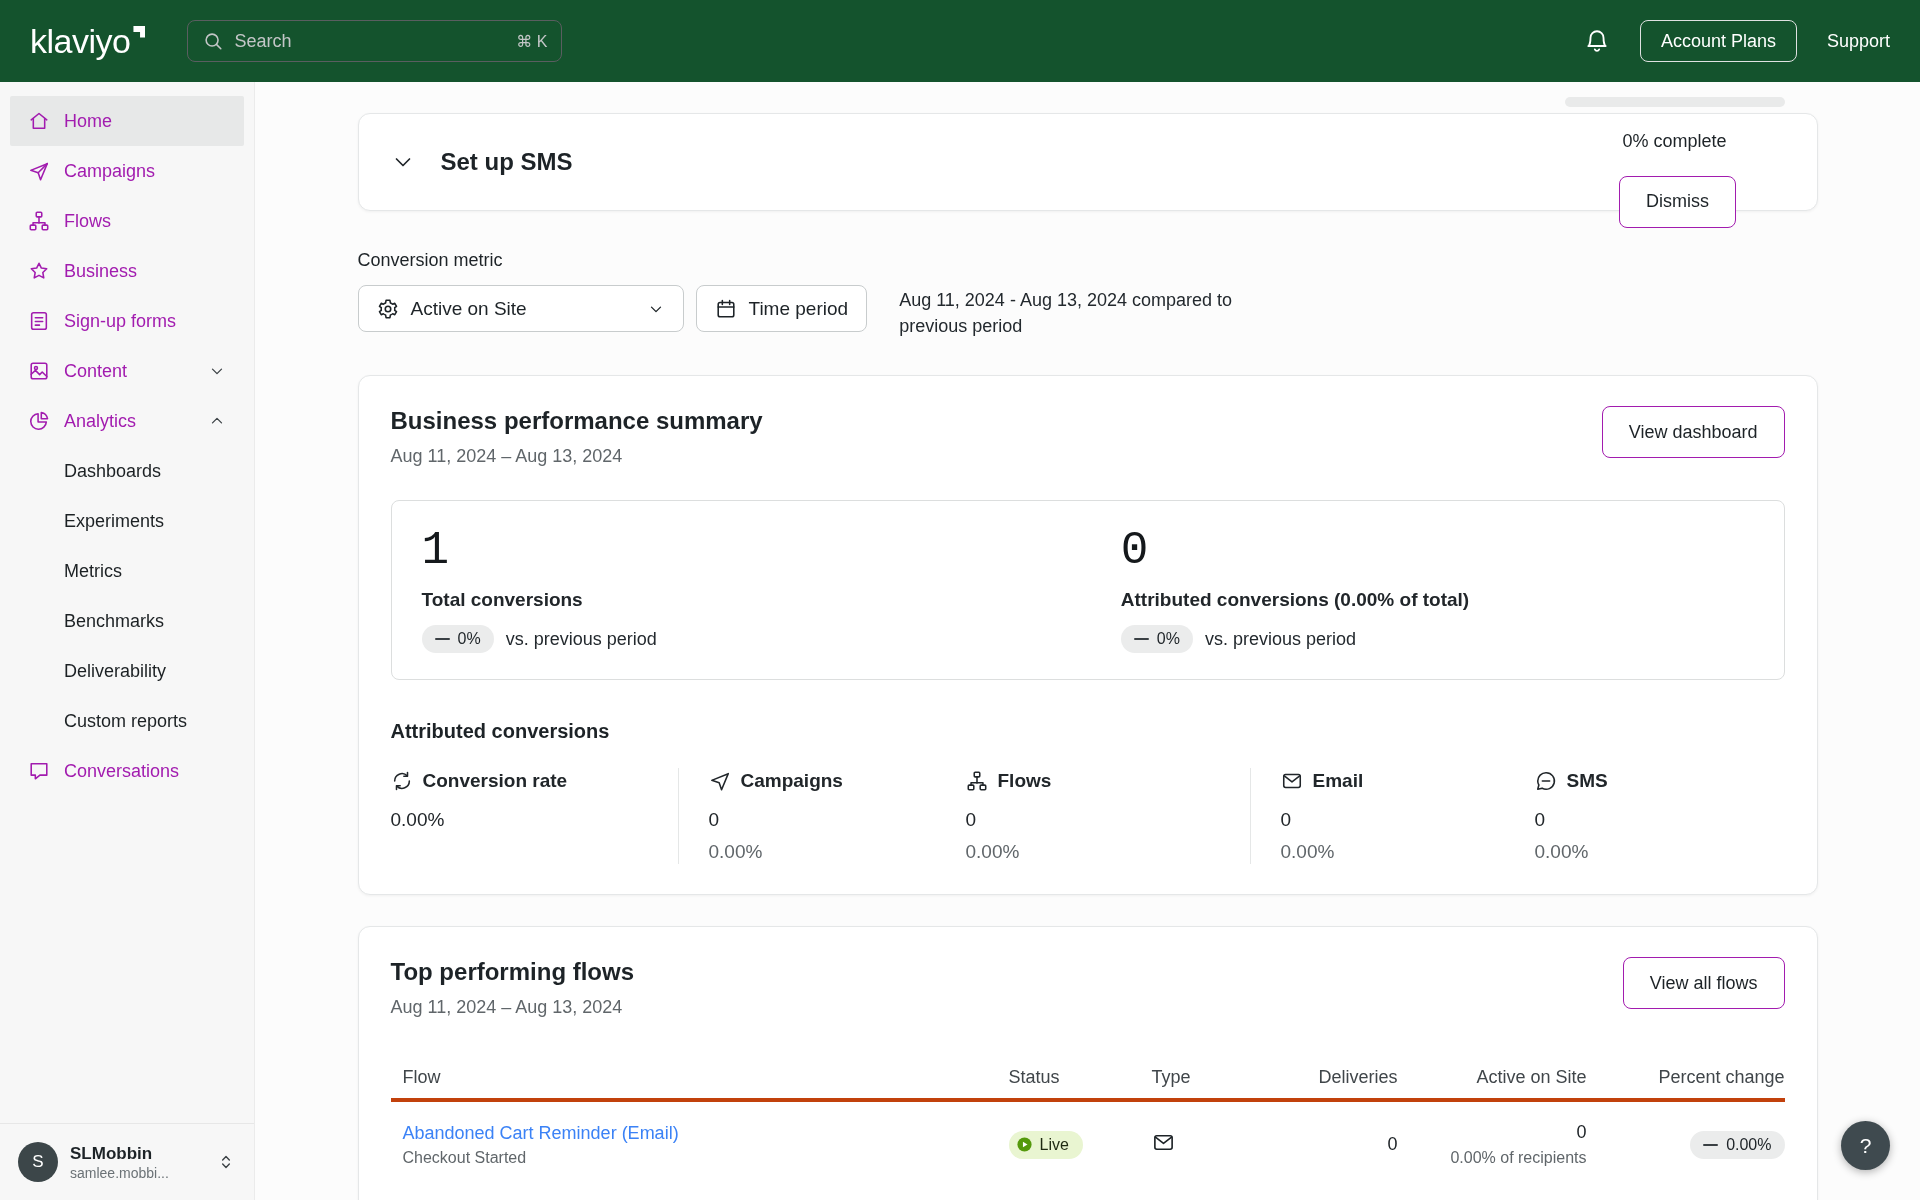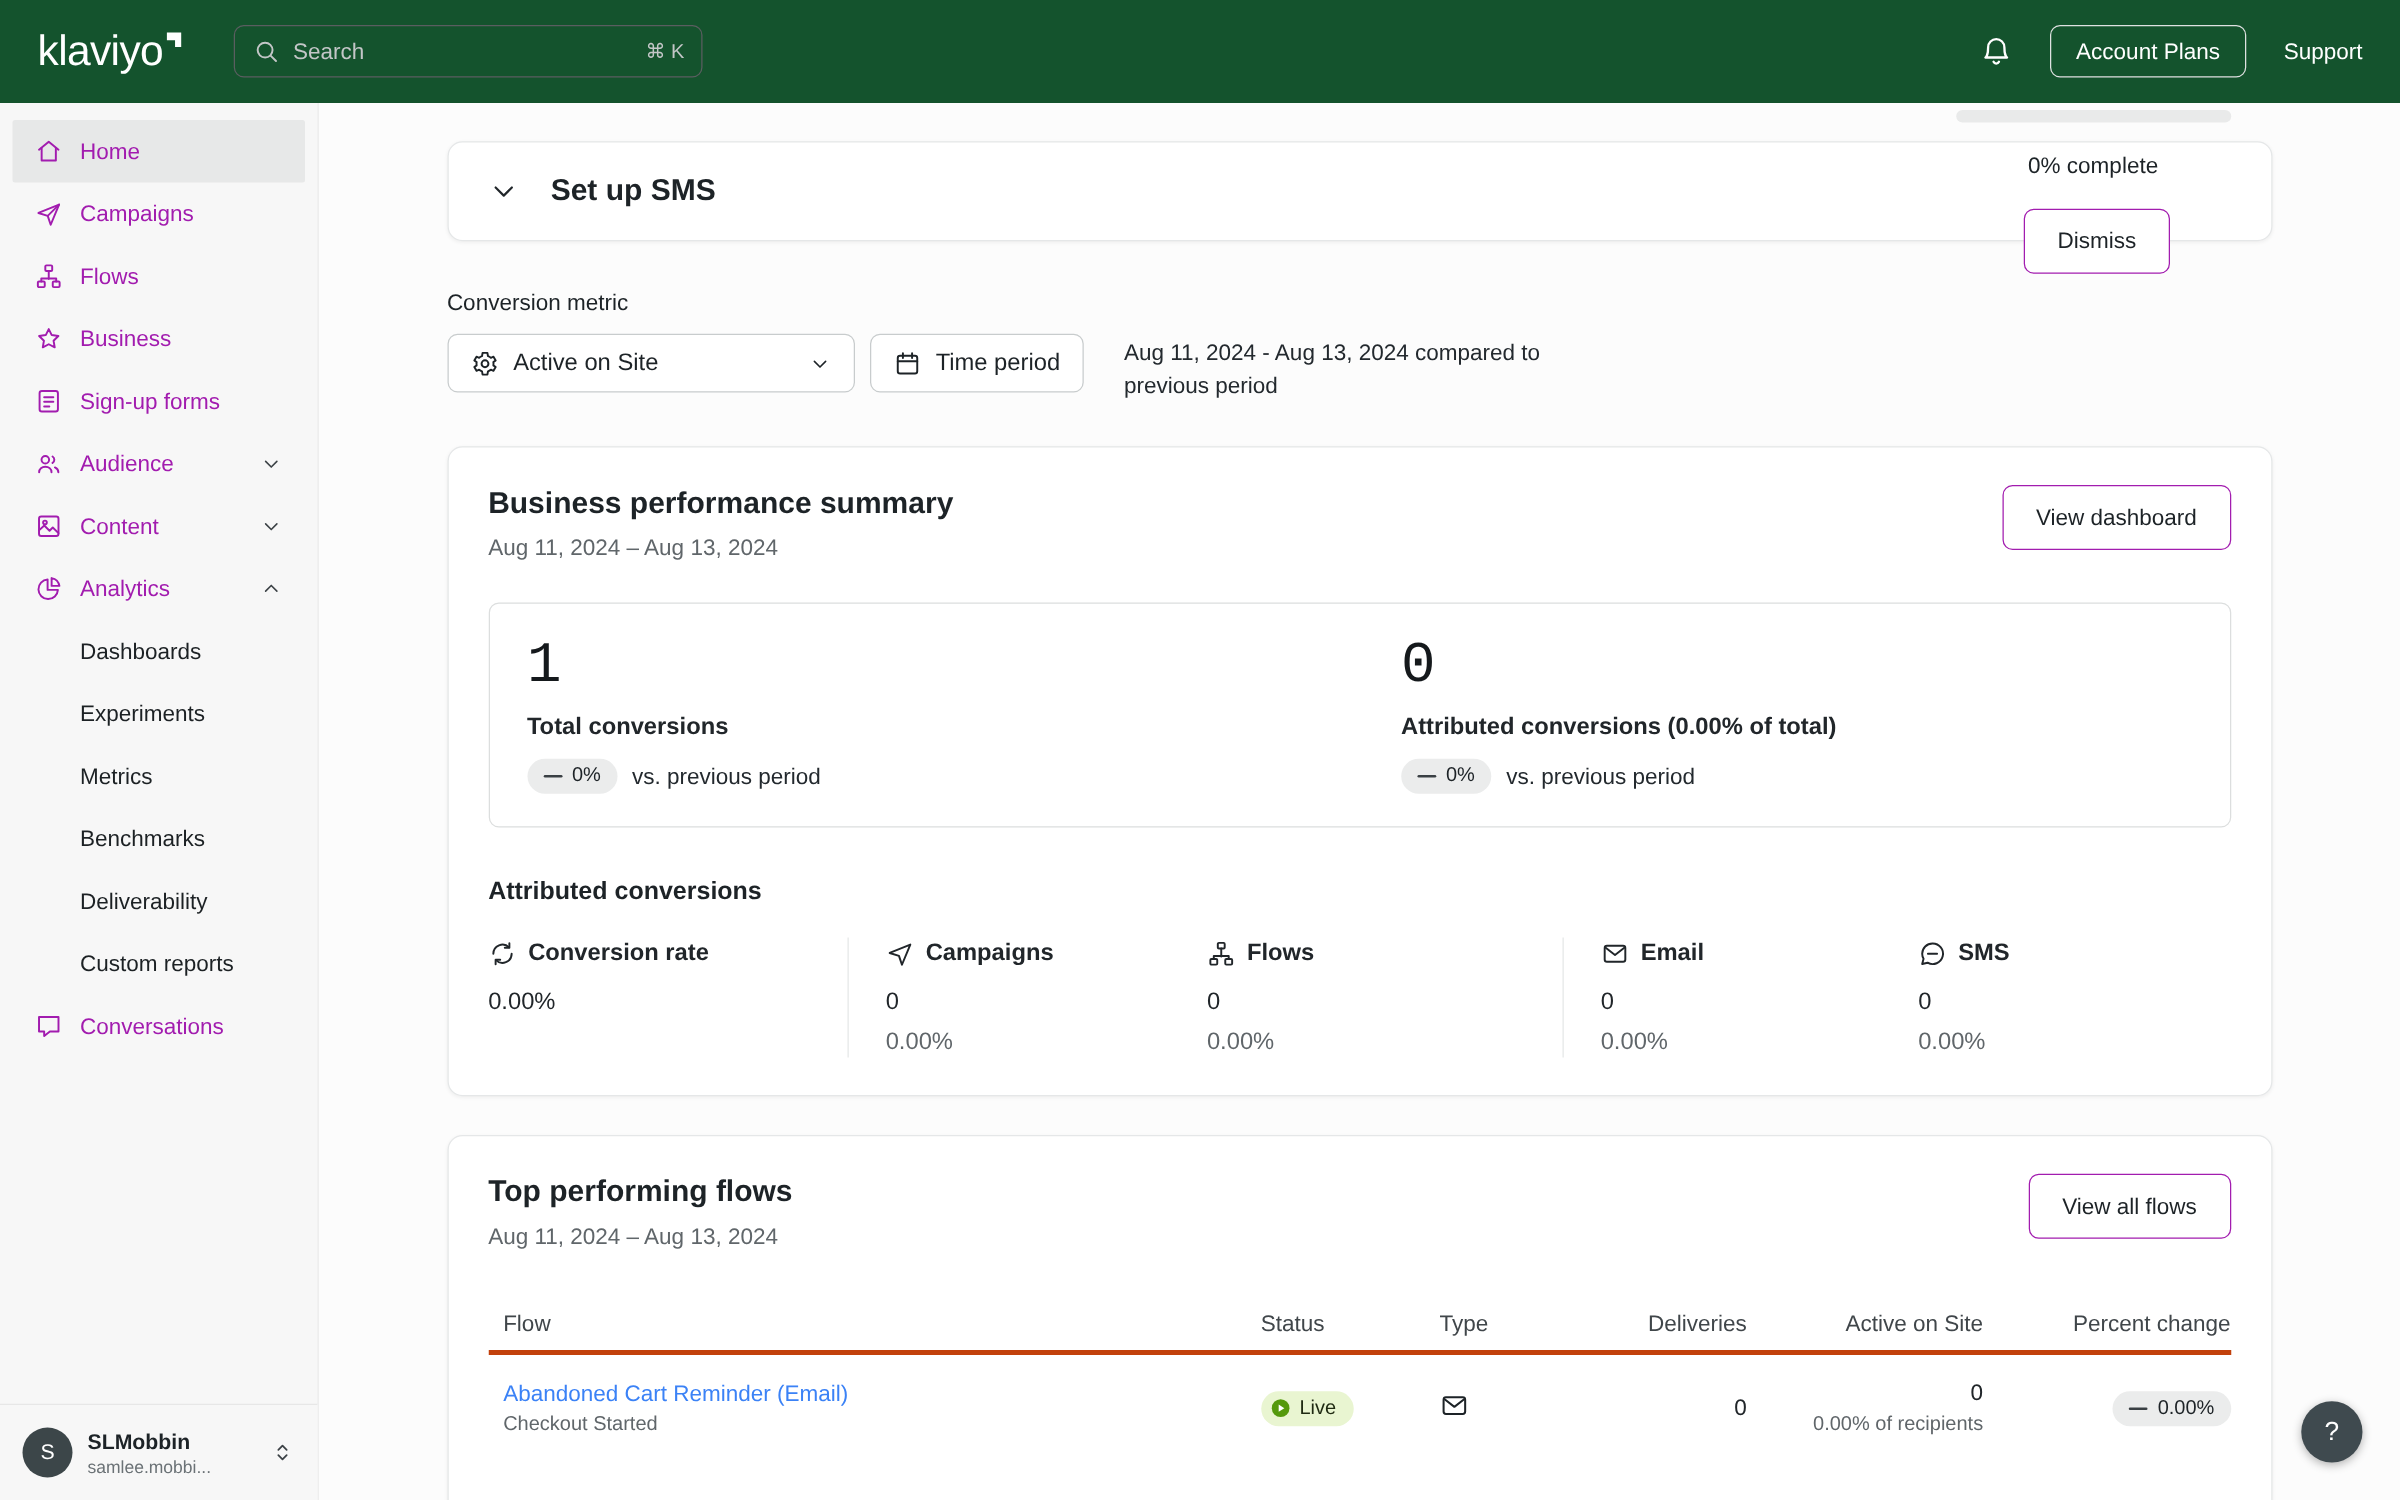--- a/index.html
+++ b/index.html
@@ -64,21 +64,21 @@
   .user-mail { font-size:14px; color:#6b7276; line-height:18px; }
   .user-switch { margin-left:auto; color:#3c4246; }
 
   
   .main { position:absolute; top:82px; left:255px; width:1665px; padding:31px 0 0 0; }
   .content { width:1460px; margin:0 auto; }
   .card {
     background:#fff; border:1px solid #e5e7e8; border-radius:12px;
     box-shadow:0 1px 3px rgba(0,0,0,0.05);
   }
-  .banner { height:80px; display:flex; align-items:center; padding:0 32px; }
+  .banner { height:98px; display:flex; align-items:center; padding:0 32px; }
   .chev-btn { background:none; border:none; cursor:pointer; color:#21262a; display:flex; margin-right:26px; }
   .banner h2 { font-size:24px; font-weight:700; }
   .banner-right { margin-left:auto; display:flex; align-items:center; gap:24px;flex-direction:column; }
   .progress { width:220px; height:10px; border-radius:5px; background:#e9eaea; overflow:hidden; }
   .progress .fill { height:100%; width:0%; background:#21262a; border-radius:5px; }
   .pct-complete { font-size:18px; color:#1d2327; }
   .btn {
     height:52px; padding:0 26px; background:#fff; border:1px solid #a21caf; border-radius:8px;
     font-size:18px; font-weight:500; color:#1d2327; font-family:inherit; cursor:pointer; white-space:nowrap;
   }
@@ -205,32 +205,20 @@
       <path d="M12 3.6l2.6 5.2 5.8.8-4.2 4.1 1 5.8L12 16.8l-5.2 2.7 1-5.8-4.2-4.1 5.8-.8z"></path>
     </svg>
     <span>Business</span>
   </div>
   <div class="nav-item">
     <svg class="ic" width="22" height="22" viewBox="0 0 24 24">
       <rect x="4" y="3" width="16" height="18" rx="2"></rect>
         <path d="M8 8.5h8M8 12.5h8M8 16.5h4.5"></path>
     </svg>
     <span>Sign-up forms</span>
-  </div>
-  <div class="nav-item">
-    <svg class="ic" width="22" height="22" viewBox="0 0 24 24">
-      <circle cx="9" cy="8.5" r="3.3"></circle>
-        <path d="M3.6 19.5c0-3 2.4-4.8 5.4-4.8s5.4 1.8 5.4 4.8"></path>
-      <path d="M15.3 5.7a3.3 3.3 0 0 1 0 5.6"></path>
-        <path d="M17.4 15.2c1.8.8 3 2.2 3 4.3"></path>
-    </svg>
-    <span>Audience</span>
-    <svg class="ic chev" width="18" height="18" viewBox="0 0 24 24">
-        <path d="M6 9.5l6 6 6-6"></path>
-      </svg>
   </div>
   <div class="nav-item">
     <svg class="ic" width="22" height="22" viewBox="0 0 24 24">
       <rect x="3.5" y="3.5" width="17" height="17" rx="2"></rect>
         <circle cx="8.7" cy="8.7" r="1.6"></circle>
         <path d="M3.5 15.6l4.6-4.3 4.6 4.6 2.8-2.8 5 4.9"></path>
     </svg>
     <span>Content</span>
     <svg class="ic chev" width="18" height="18" viewBox="0 0 24 24">
         <path d="M6 9.5l6 6 6-6"></path>

